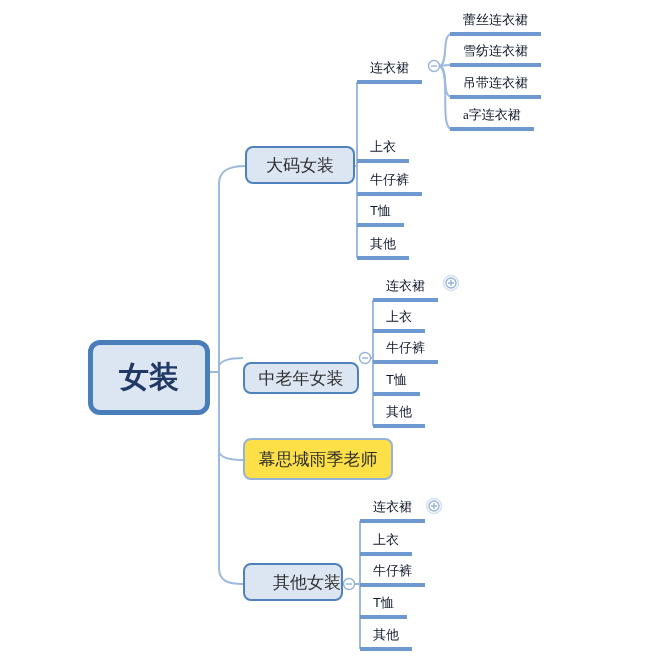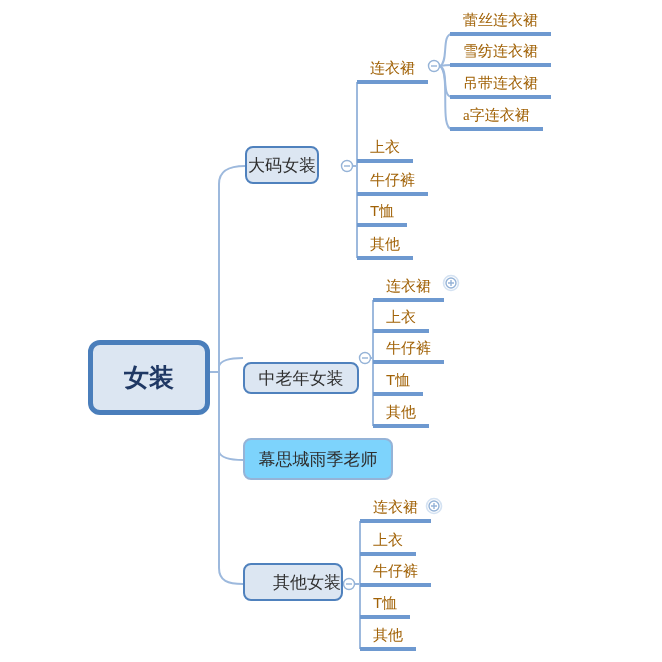--- a/index.html
+++ b/index.html
@@ -7,31 +7,31 @@
     position:relative;width:662px;height:662px;background:#ffffff;overflow:hidden;
     font-family:"Liberation Sans","DejaVu Sans",sans-serif;
   }
   #wires{position:absolute;left:0;top:0;}
   .box{
     position:absolute;box-sizing:border-box;display:flex;align-items:center;justify-content:center;
     background:#dce6f2;border:2px solid #4f81bd;border-radius:8px;
     font-size:17px;color:#2e2e2e;white-space:nowrap;cursor:default;
   }
   .box.root{
-    border:5px solid #4a7ebb;border-radius:12px;font-size:25px;font-weight:bold;color:#1f3864;
+    border:5px solid #4a7ebb;border-radius:12px;font-size:30px;font-weight:bold;color:#1f3864;
   }
-  .box.light{background:#7dd3fc;border-color:#95b3d7;}
+  .box.light{background:#fde047;border-color:#95b3d7;}
   .leaf{
     position:absolute;box-sizing:content-box;white-space:nowrap;text-align:center;
-    font-size:15px;line-height:20px;color:#a16207;
+    font-size:13px;line-height:20px;color:#0f172a;
     padding:0 13px 2px 13px;border-bottom:4px solid #6e99d0;cursor:default;
   }
   
   #root-box{left:88px;top:340px;width:122px;height:75px;}
-  #b-plus-size{left:245px;top:146px;width:74px;height:38px;}
+  #b-plus-size{left:245px;top:146px;width:110px;height:38px;}
   #b-middle-aged{left:243px;top:338px;width:116px;height:32px;margin-top:24px;}
   #b-musicheng{left:243px;top:438px;width:150px;height:42px;}
   #b-other{left:243px;top:563px;width:100px;height:38px;padding-left:28px;}
 
   #l-a0{left:357px;top:58px;}  #l-a1{left:357px;top:137px;} #l-a2{left:357px;top:170px;}
   #l-a3{left:357px;top:201px;} #l-a4{left:357px;top:234px;}
 
   #l-s0{left:450px;top:10px;}  #l-s1{left:450px;top:41px;}
   #l-s2{left:450px;top:73px;}  #l-s3{left:450px;top:105px;font-family:Liberation Serif, serif;}
 

